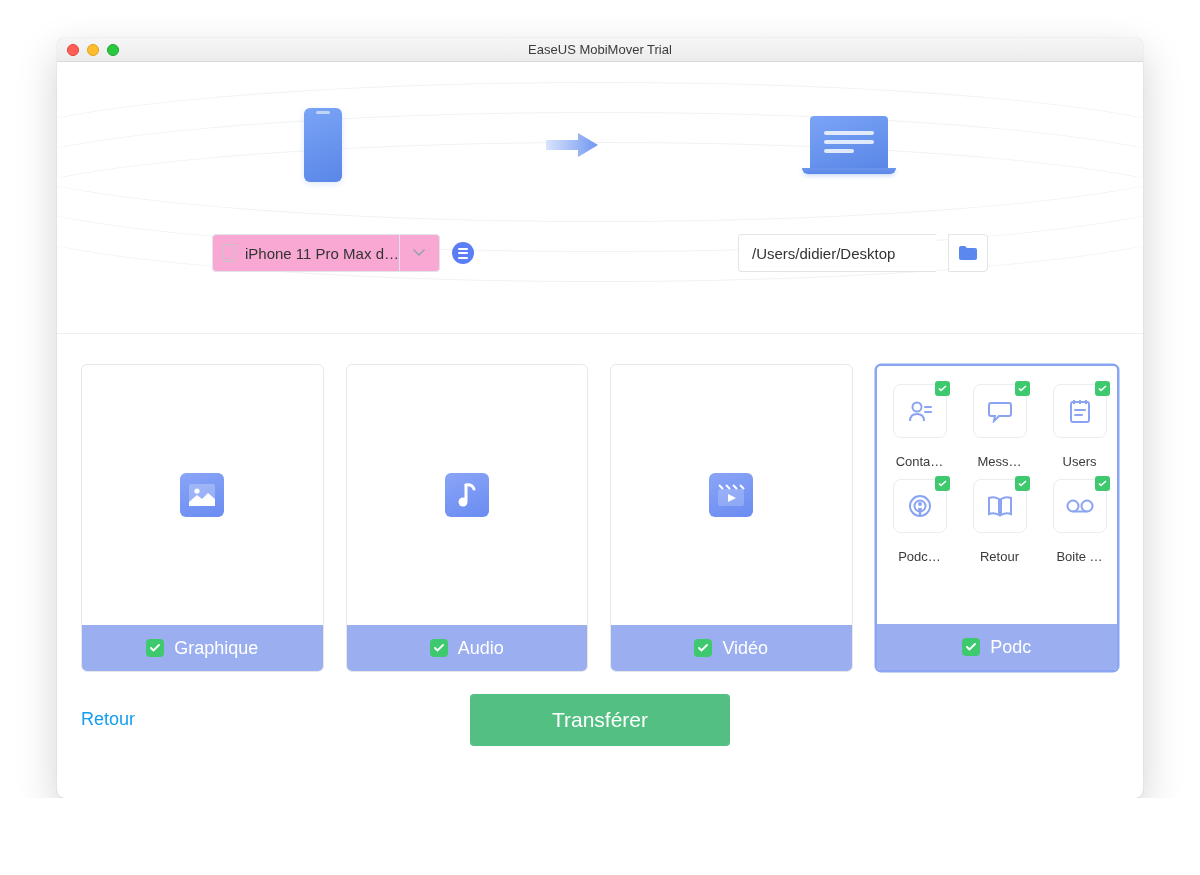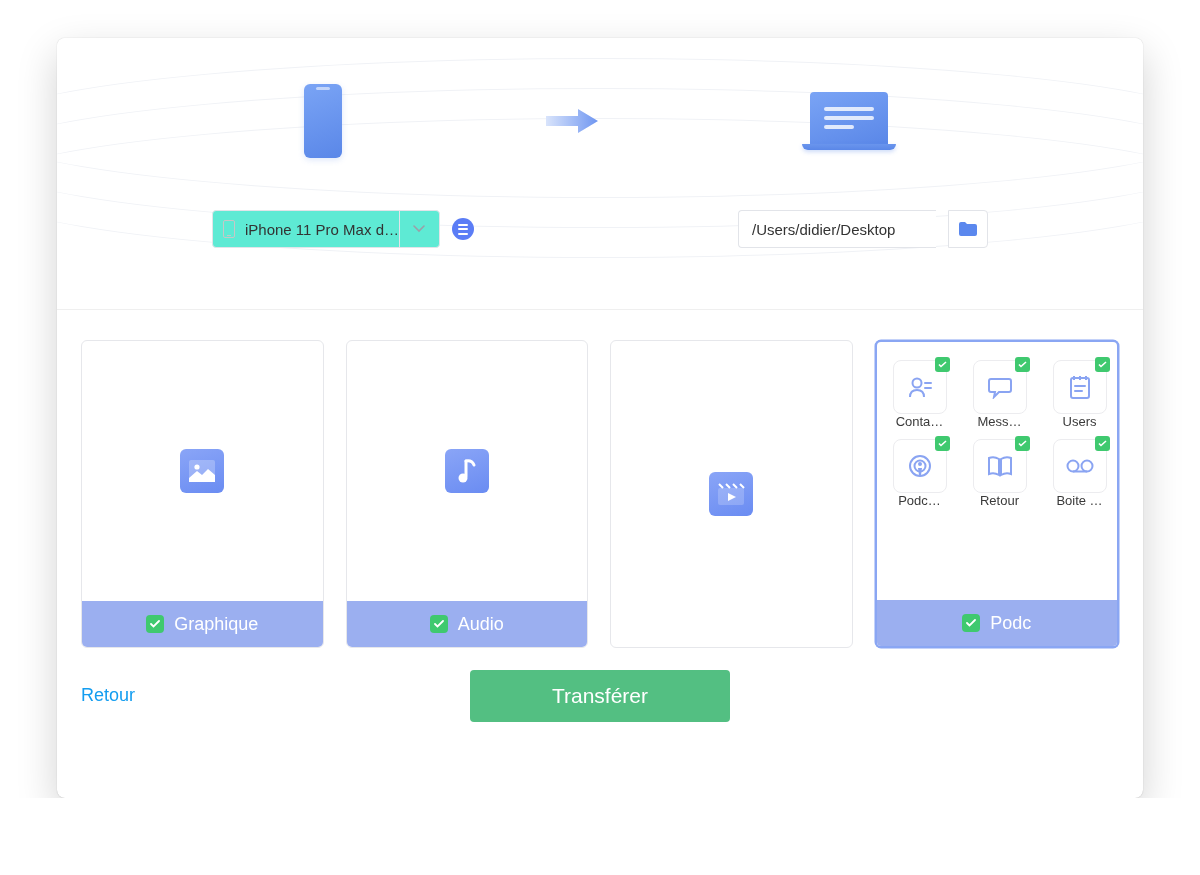--- a/index.html
+++ b/index.html
@@ -126,21 +126,21 @@
     z-index: 2;
   }
   .source-group, .dest-group { display: flex; align-items: center; gap: 12px; }
   .dropdown {
     display: flex;
     align-items: center;
     border: 1px solid #e2e4e9;
     border-radius: 4px;
     height: 38px;
     min-width: 226px;
-    background: #5eead4;
+    background: #f9a8d4;
   }
   .dropdown .mini-phone {
     width: 12px; height: 18px;
     border: 1px solid #c7c7c7;
     border-radius: 2px;
     margin: 0 10px;
     position: relative;
   }
   .dropdown .mini-phone::after {
     content: "";
@@ -246,21 +246,21 @@
     display: flex; align-items: center; justify-content: center;
   }
   .sub-grid {
     display: grid;
     grid-template-columns: repeat(3, 1fr);
     gap: 10px 26px;
     padding: 18px 16px 10px 16px;
     width: 100%;
     align-content: start;
   }
-  .sub-item { display: flex; flex-direction: column; align-items: center; gap: 0; }
+  .sub-item { display: flex; flex-direction: column; align-items: center; gap: 16px; }
   .sub-tile {
     width: 54px; height: 54px;
     border: 1px solid #ececef;
     border-radius: 8px;
     background: #fff;
     position: relative;
     display: flex; align-items: center; justify-content: center;
   }
   .sub-tile .mini-check {
     position: absolute;
@@ -300,20 +300,28 @@
     border: none;
     border-radius: 4px;
     cursor: pointer;
   }
 </style>
 </head>
 <body>
 
 <div class="window">
 
+  <div class="titlebar">
+    <div class="traffic-lights">
+      <div class="tl close"></div>
+      <div class="tl min"></div>
+      <div class="tl max"></div>
+    </div>
+    <div class="titlebar-title">EaseUS MobiMover Trial</div>
+  </div>
 
   <div class="header">
     <div class="curve" style="top:20px"></div>
     <div class="curve" style="top:50px"></div>
     <div class="curve" style="top:80px"></div>
 
     <div class="icons-row">
       <div class="phone"></div>
       <div class="arrow-area">
         <svg width="56" height="26" viewBox="0 0 56 26">
@@ -410,20 +418,28 @@
 
       <div class="card">
         <div class="card-body">
           <div class="big-icon">
             <svg width="28" height="24" viewBox="0 0 28 24">
                 <path d="M2 2 L6 6 M9 2 L13 6 M16 2 L20 6 M23 2 L27 6" stroke="#fff" stroke-width="2"></path>
                 <rect x="1" y="6" width="26" height="17" rx="2" fill="rgba(255,255,255,0.2)"></rect>
                 <path d="M11 11 L19 15 L11 19 Z" fill="#fff"></path>
               </svg>
           </div>
+        </div>
+        <div class="card-footer">
+          <span class="check">
+            <svg width="10" height="8" viewBox="0 0 10 8">
+                <path d="M1 4 L3.5 6.5 L9 1" stroke="#fff" stroke-width="1.8" fill="none" stroke-linecap="round"></path>
+              </svg>
+          </span>
+          <span>Vidéo</span>
         </div>
       </div>
 
       <div class="card selected">
         <div class="card-body" style="align-items:flex-start;">
           <div class="sub-grid">
 
             <div class="sub-item">
               <div class="sub-tile">
                 <svg width="26" height="24" viewBox="0 0 26 24">

